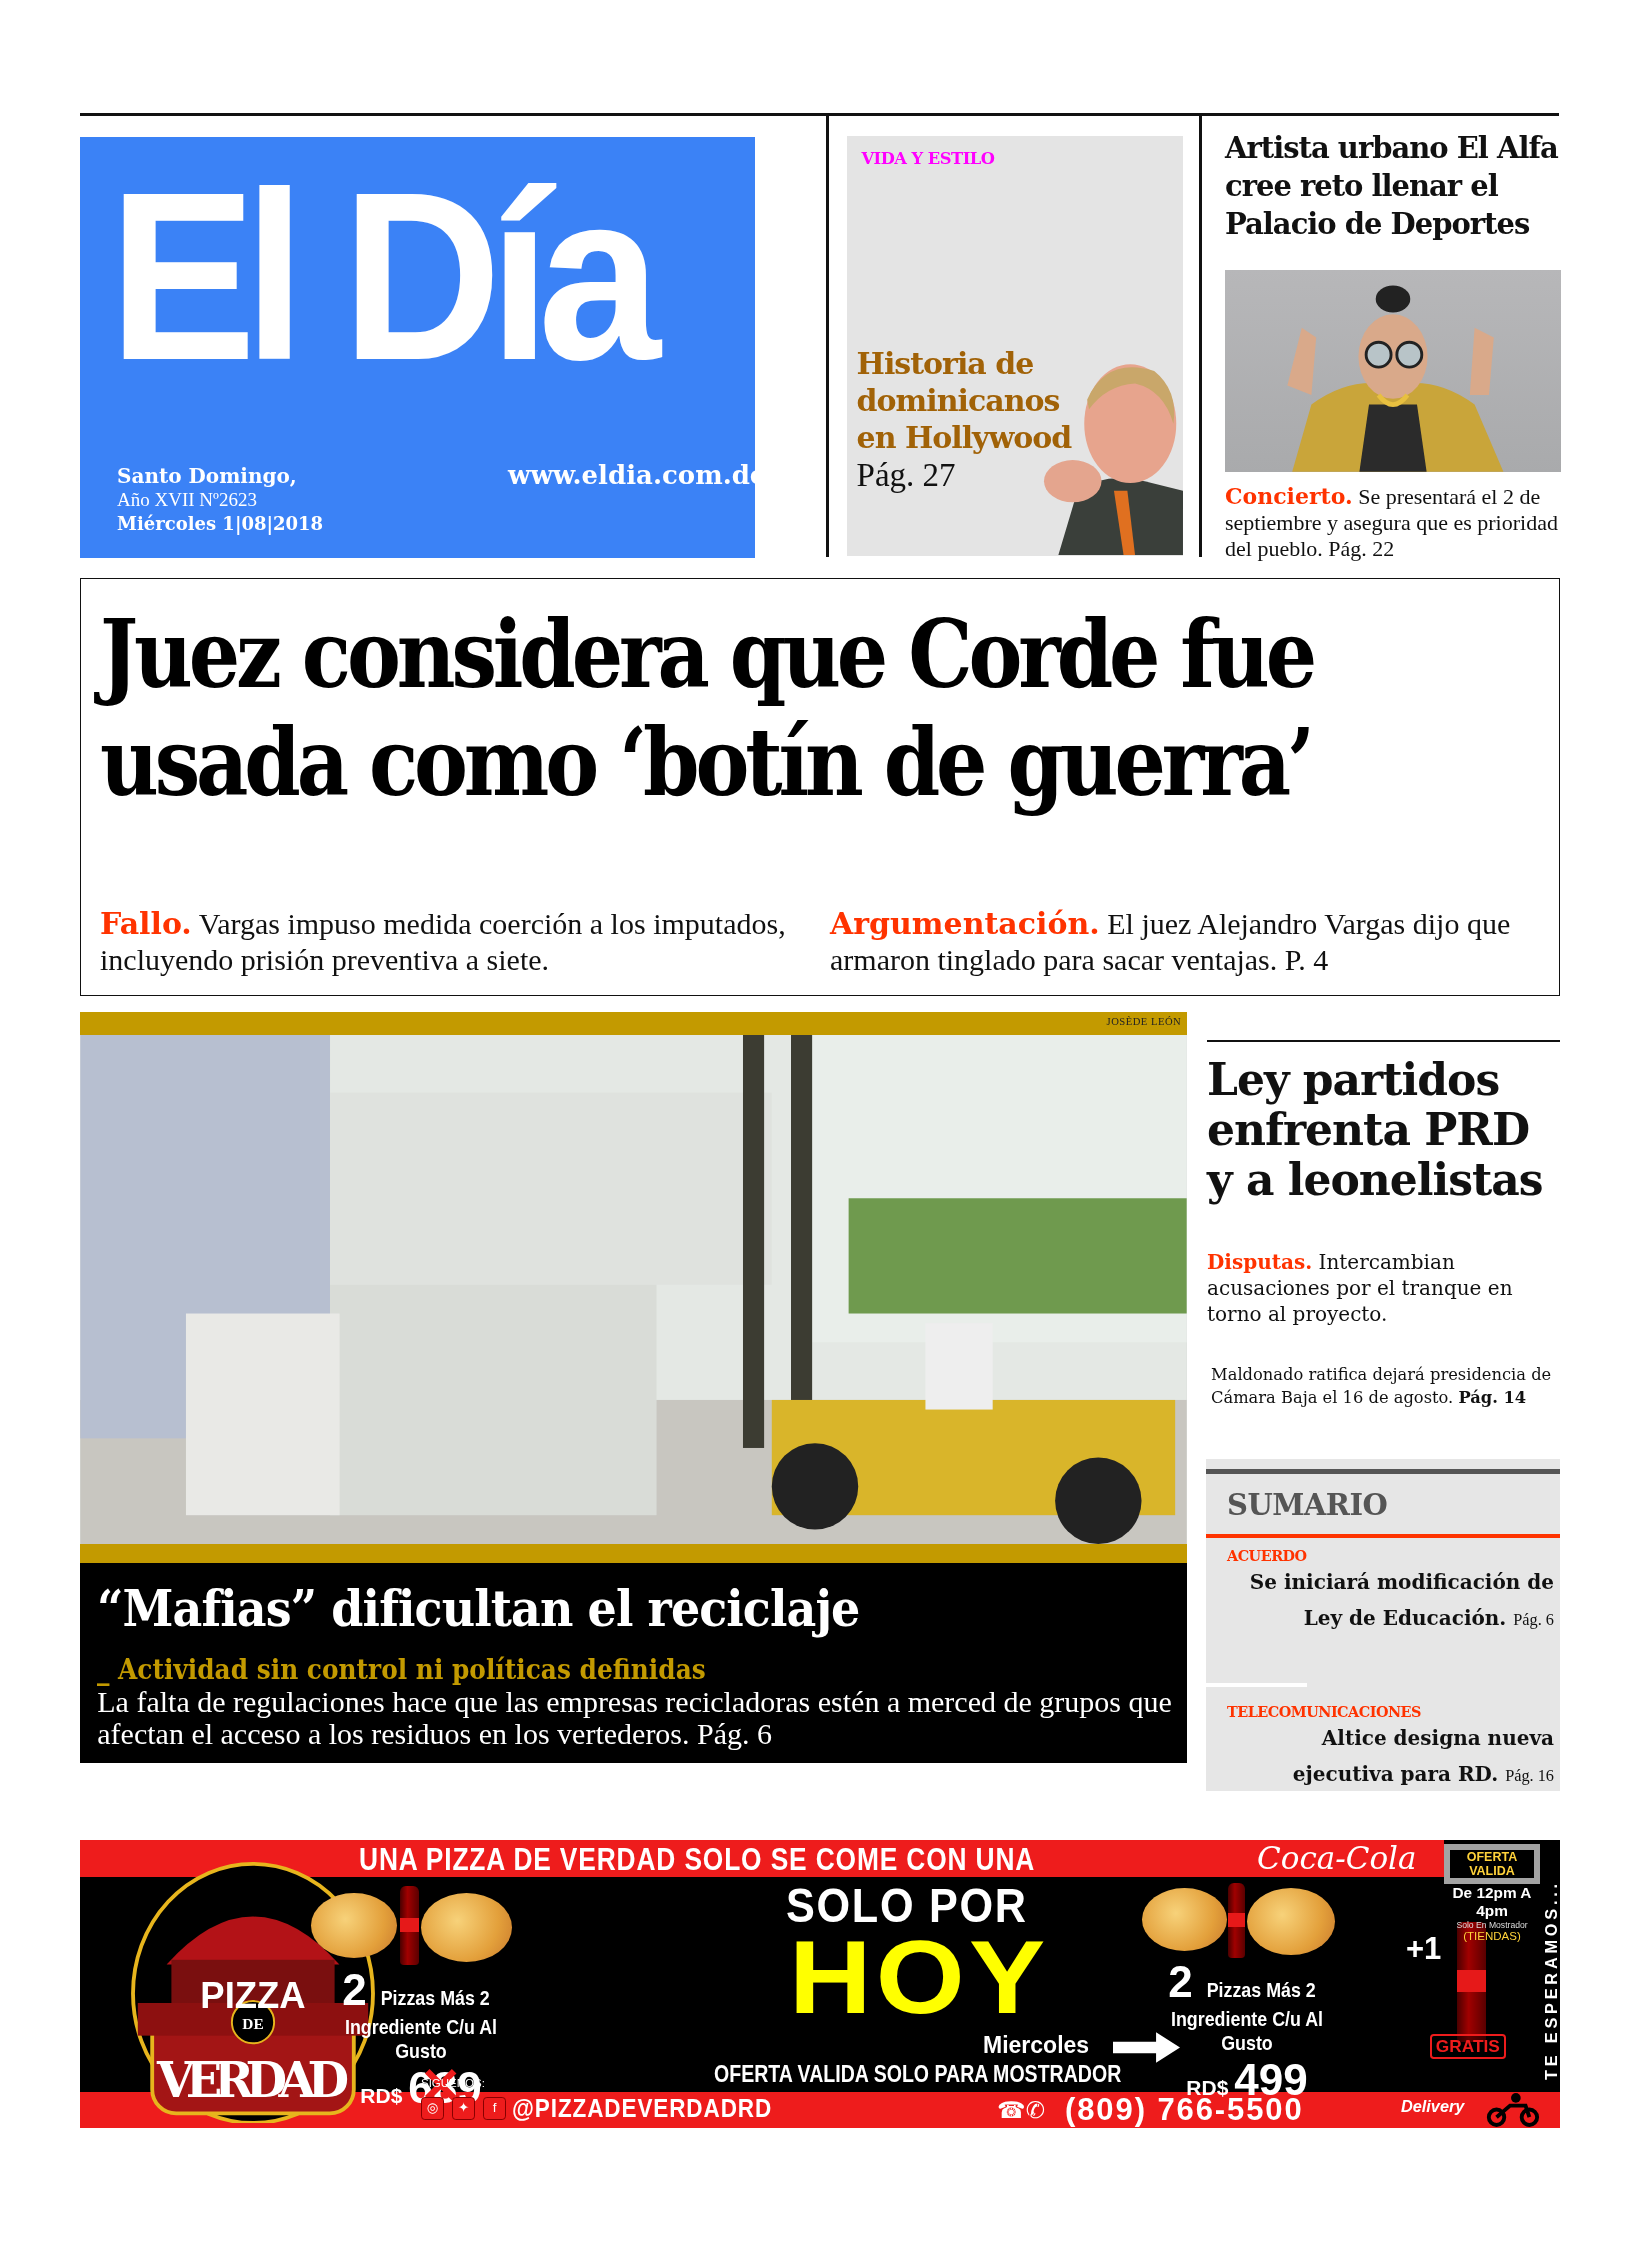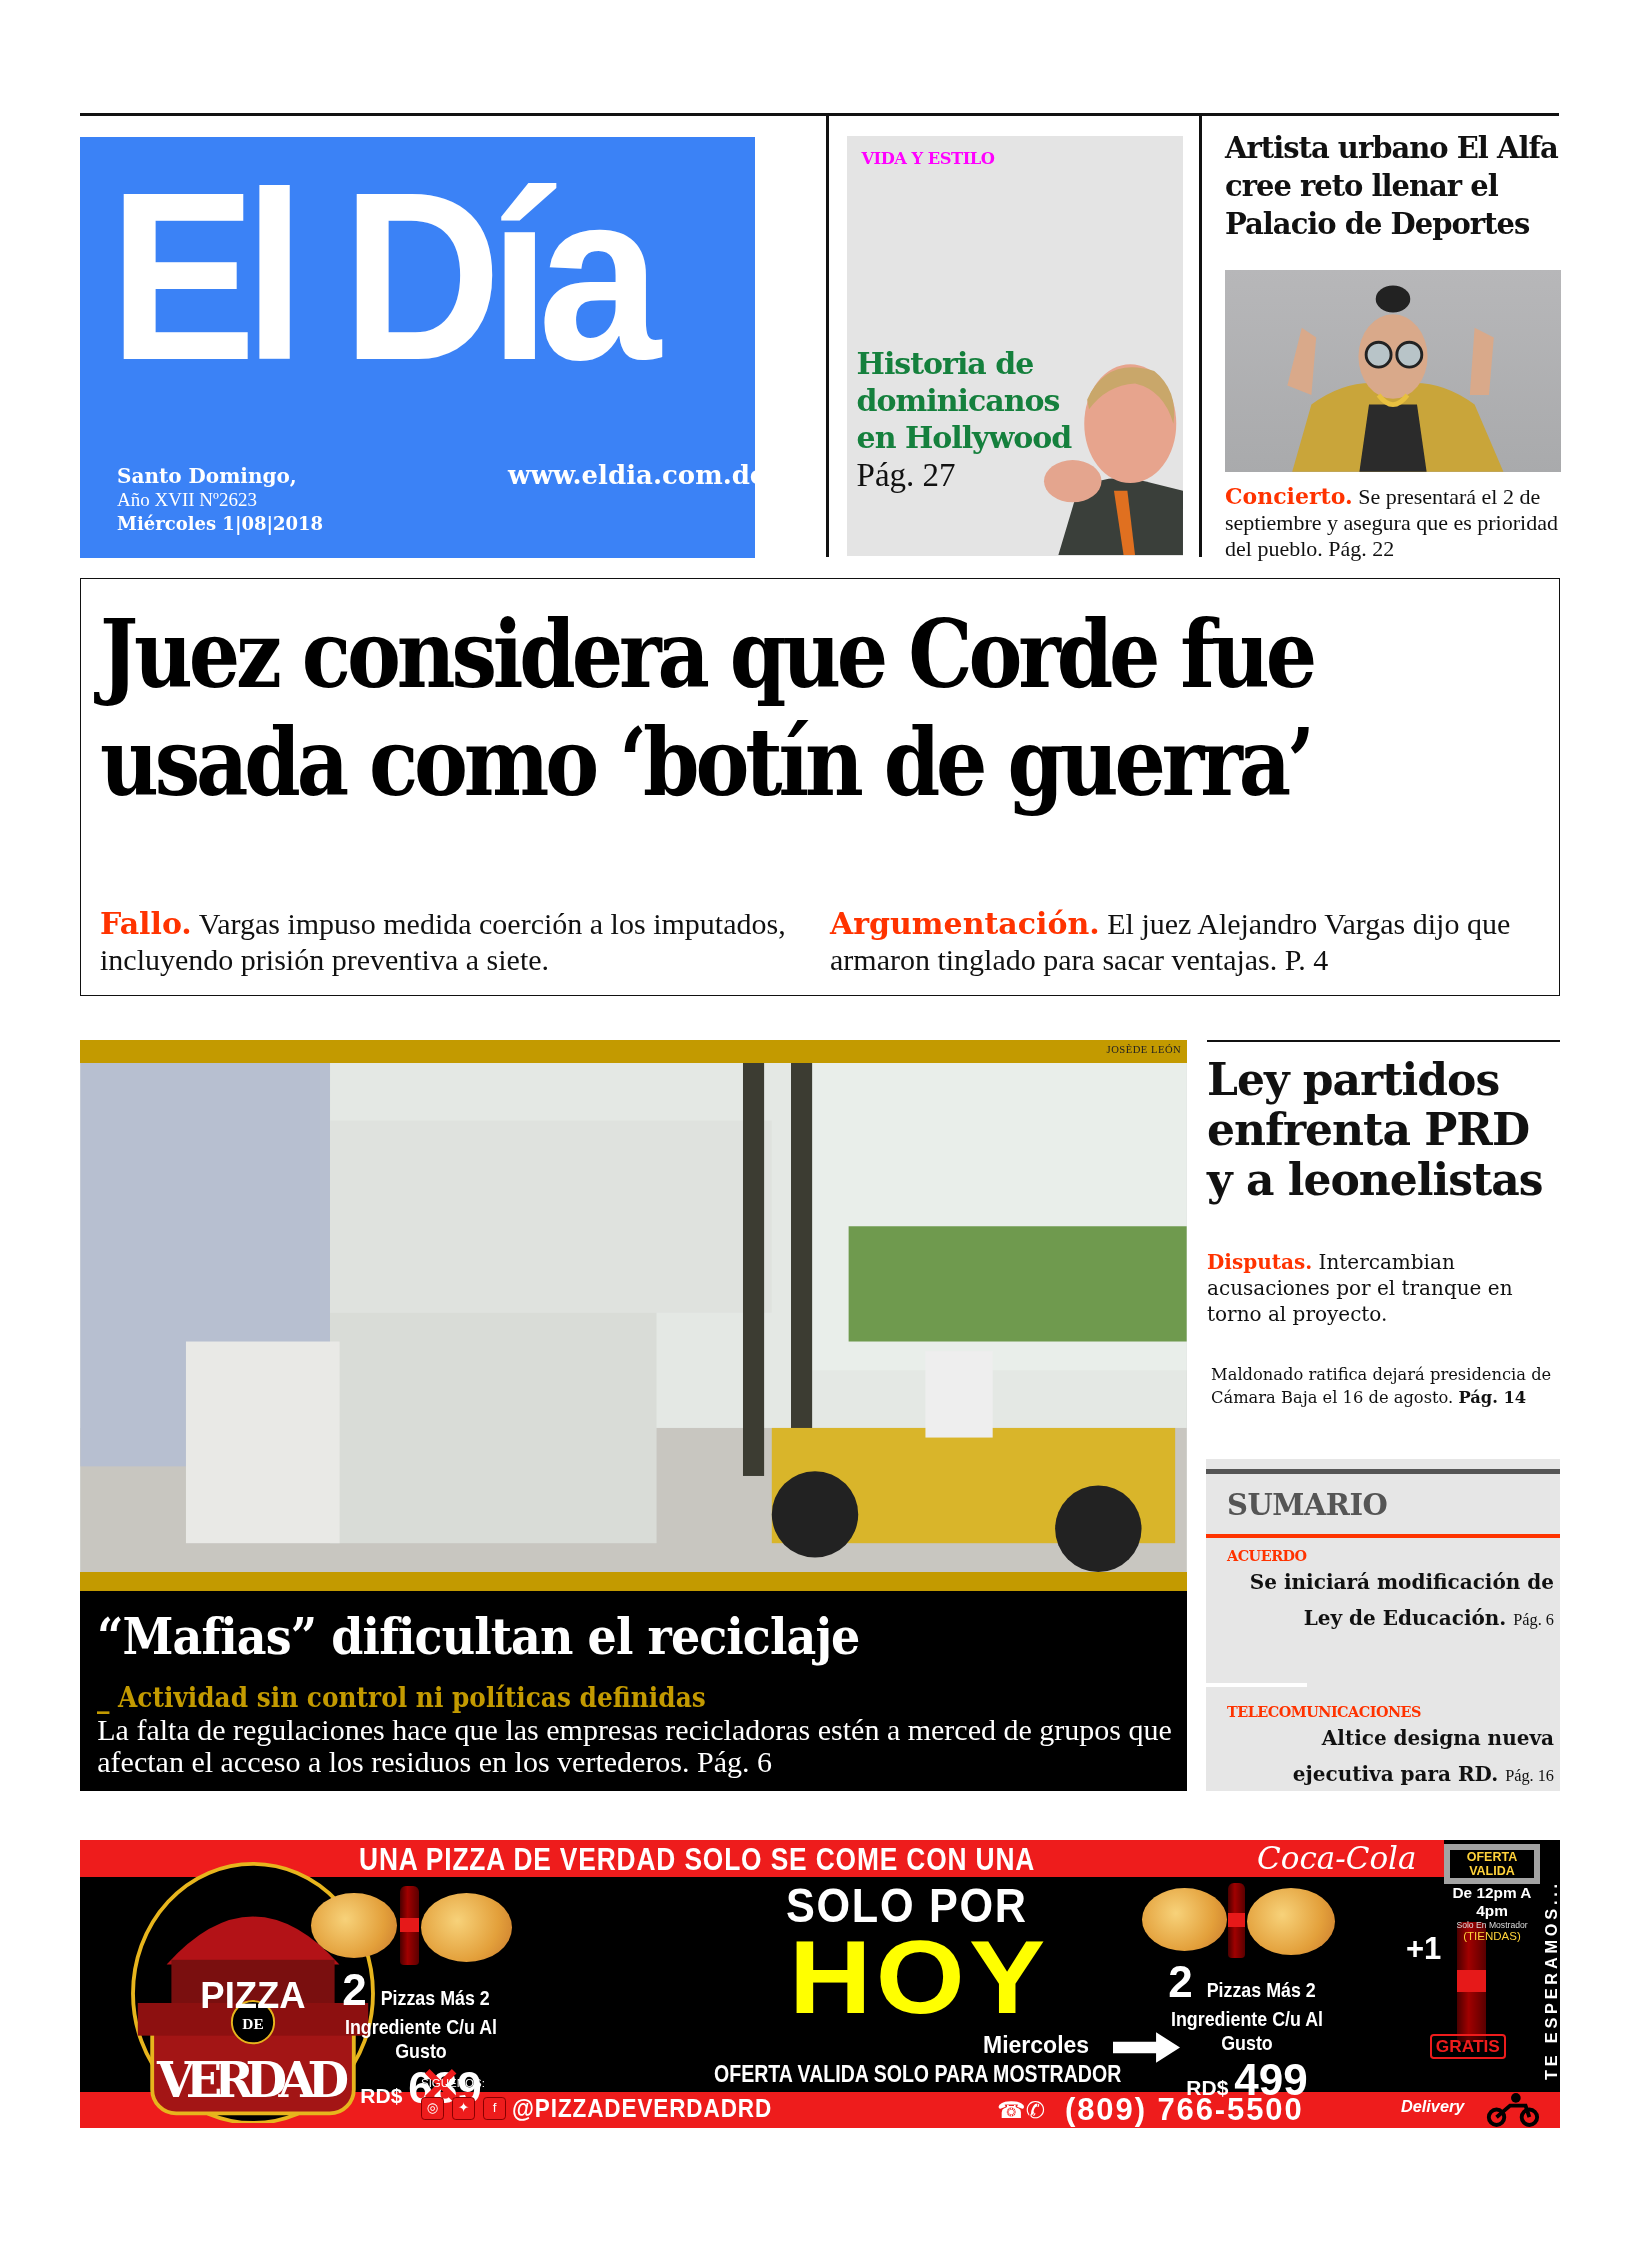--- a/index.html
+++ b/index.html
@@ -16,38 +16,38 @@
   .mast-date { position: absolute; left: 37px; top: 376px; font-family: "DejaVu Serif", serif; font-weight: 700; font-size: 18px; color: #fff; }
   .mast-url { position: absolute; left: 428px; top: 323px; font-family: "DejaVu Serif", serif; font-weight: 700; font-size: 26px; color: #fff; }
 
   .vrule { background: #111; width: 2.9px; }
 
   
   .vida { left: 847px; top: 136px; width: 336px; height: 420px; background: #e4e4e4; overflow: hidden; }
   .vida-kicker { position: absolute; left: 14.4px; top: 13.4px; font-family: "DejaVu Serif", serif; font-weight: 700; font-size: 16.3px; color: #ff00ff; letter-spacing: -0.5px; }
   .vida-name { position: absolute; left: 0; top: 48px; width: 336px; height: 154px; background: #ff00ff; padding: 7.7px 0 0 15.4px; font-family: "DejaVu Serif", serif; font-weight: 700; font-size: 54px; line-height: 65px; color: #fff; }
   .vida-photo { position: absolute; left: 173px; top: 211px; width: 163px; height: 208px; }
-  .vida-headline { position: absolute; left: 9.6px; top: 209px; font-family: "DejaVu Serif", serif; font-weight: 700; font-size: 30px; line-height: 37px; color: #15803d; letter-spacing: -1px; z-index: 2; }
+  .vida-headline { position: absolute; left: 9.6px; top: 209px; font-family: "DejaVu Serif", serif; font-weight: 700; font-size: 30px; line-height: 37px; color: #a16207; letter-spacing: -1px; z-index: 2; }
   .vida-page { position: absolute; left: 9.6px; top: 321px; font-family: "Liberation Serif", serif; font-size: 33px; color: #111; z-index: 2; }
 
   
   .alfa-title { left: 1225px; top: 129px; width: 336px; font-family: "DejaVu Serif", serif; font-weight: 700; font-size: 29px; line-height: 38px; letter-spacing: -1px; color: #111; }
   .alfa-photo { left: 1225px; top: 270px; width: 336px; height: 202px; background: linear-gradient(180deg,#b7b7b9,#a9aaac); overflow: hidden; }
   .alfa-caption { left: 1225px; top: 483px; width: 336px; font-family: "Liberation Serif", serif; font-size: 22px; line-height: 26px; color: #111; }
   .kicker-red { font-family: "DejaVu Serif", serif; font-weight: 700; color: #ff3300; }
 
   
   .main-box { left: 80px; top: 578px; width: 1480px; height: 418px; border: 1.9px solid #111; }
   .main-headline { position: absolute; left: 19px; top: 21px; width: 1441px; font-family: "DejaVu Serif", serif; font-weight: 700; font-size: 94px; line-height: 108px; letter-spacing: -4.8px; color: #000; transform: scaleX(0.86); transform-origin: left top; white-space: nowrap; }
   .main-deck { position: absolute; top: 327px; width: 711px; font-family: "Liberation Serif", serif; font-size: 30px; line-height: 36px; color: #111; }
   .deck-left { left: 19px; }
   .deck-right { left: 749px; }
 
   
-  .photo-story { left: 80px; top: 1040px; width: 1107px; height: 751px; background: #000; }
+  .photo-story { left: 80px; top: 1012px; width: 1107px; height: 751px; background: #000; }
   .photo-bar-top { position: absolute; left: 0; top: 0; width: 100%; height: 23px; background: #c39a00; }
   .photo-credit { position: absolute; right: 5.8px; top: 3.8px; font-family: "Liberation Serif", serif; font-size: 10.6px; color: #222; letter-spacing: 0.5px; }
   .photo-img { position: absolute; left: 0; top: 23px; width: 100%; height: 509px; overflow: hidden; background: #d9dcd8; }
   .photo-bar-bottom { position: absolute; left: 0; top: 532px; width: 100%; height: 19px; background: #c39a00; }
   .story-headline { position: absolute; left: 17.3px; top: 567px; font-family: "DejaVu Serif", serif; font-weight: 700; font-size: 50px; color: #fff; letter-spacing: -1px; transform: scaleX(0.92); transform-origin: left top; white-space: nowrap; }
   .story-kicker { position: absolute; left: 17.3px; top: 642px; font-family: "DejaVu Serif", serif; font-weight: 700; font-size: 27px; color: #c39a00; transform: scaleX(0.92); transform-origin: left top; white-space: nowrap; }
   .story-body { position: absolute; left: 17.3px; top: 674px; width: 1086px; font-family: "Liberation Serif", serif; font-size: 30px; line-height: 32px; color: #fff; }
 
   
   .ley-rule { left: 1207px; top: 1040px; width: 353px; height: 1.9px; background: #111; }

